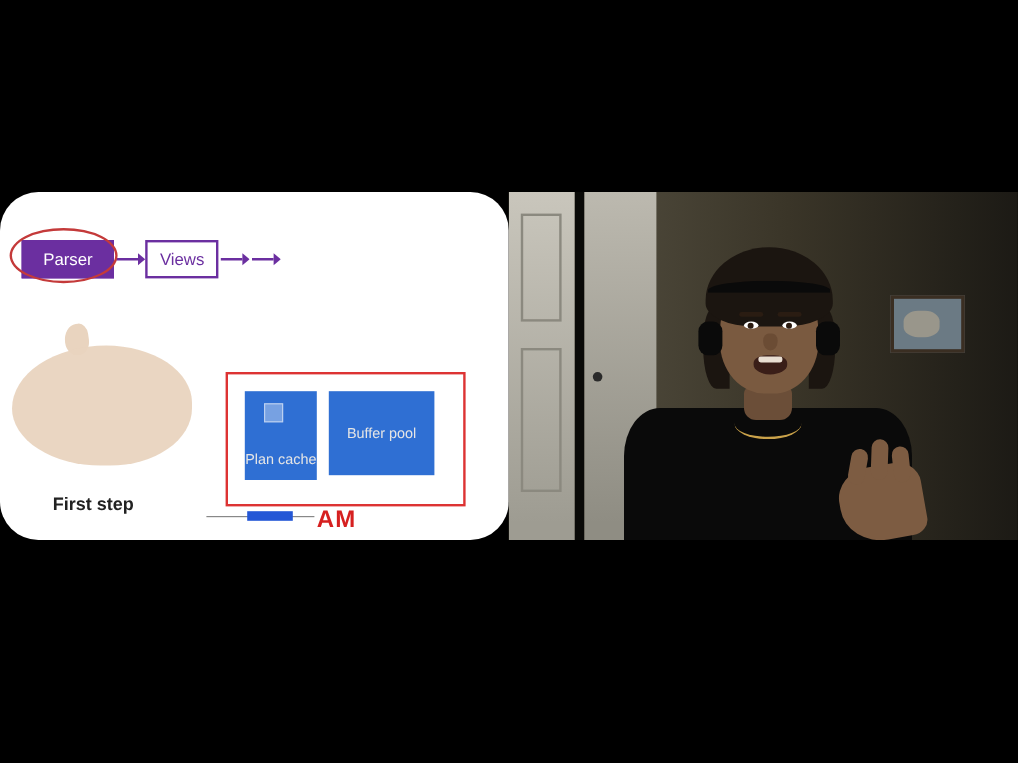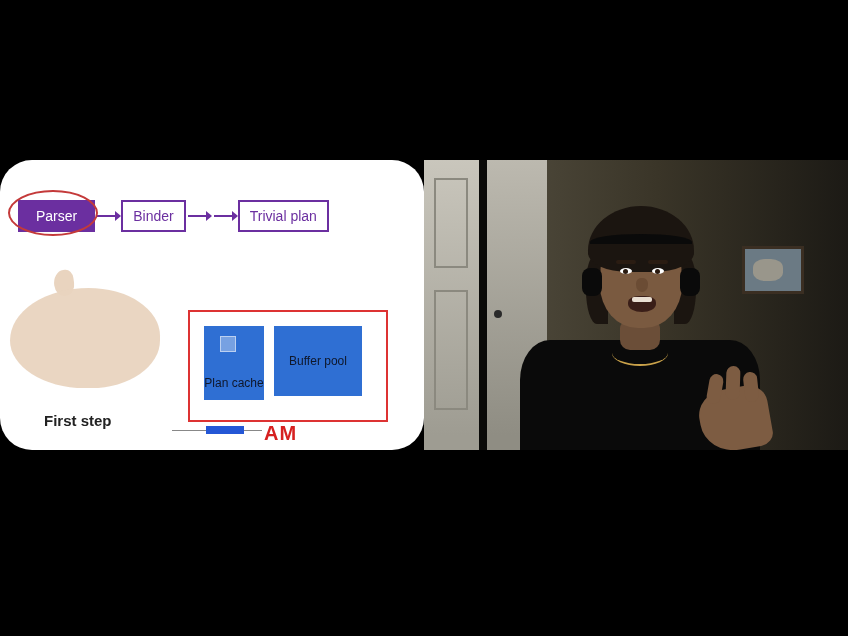--- a/index.html
+++ b/index.html
@@ -20,21 +20,21 @@
     .callout { position: absolute; top: 128px; left: 10px; width: 150px; height: 100px; }
     .callout-blob { position: absolute; inset: 0; background: #e9d4bf; border-radius: 55% 50% 48% 52% / 55% 50% 50% 50%; opacity: 0.95; }
     .callout-tail { position: absolute; top: -18px; left: 44px; width: 20px; height: 26px; background: #e9d4bf; border-radius: 60% 40% 50% 50%; transform: rotate(-8deg); }
     .callout-list { position: absolute; top: 12px; left: 18px; font-size: 9.5px; color: #222; line-height: 1.35; list-style: disc; padding-left: 12px; }
 
     .first-step { position: absolute; top: 252px; left: 44px; font-size: 15px; font-weight: 700; color: #222; }
 
     
     .ram-frame { position: absolute; top: 150px; left: 188px; width: 200px; height: 112px; border: 2px solid #d33; background: #fff; }
     .ram-inner { position: absolute; top: 14px; left: 14px; display: flex; gap: 10px; }
-    .ram-tile { background: #2f6fd3; color: #0f172a; display: flex; align-items: center; justify-content: center; text-align: center; font-size: 12px; }
+    .ram-tile { background: #2f6fd3; color: #e5e5e5; display: flex; align-items: center; justify-content: center; text-align: center; font-size: 12px; }
     .plan-cache { width: 60px; height: 74px; flex-direction: column; position: relative; }
     .plan-cache .sq { position: absolute; top: 10px; left: 16px; width: 16px; height: 16px; background: rgba(255,255,255,0.35); border: 1px solid rgba(255,255,255,0.5); }
     .plan-cache-label { position: absolute; bottom: 10px; width: 100%; text-align: center; }
     .buffer-pool { width: 88px; height: 70px; }
     .ram-caption { position: absolute; top: 262px; left: 264px; font-size: 20px; font-weight: 700; color: #d62020; letter-spacing: 1px; }
     .btm-strip { position: absolute; top: 264px; left: 172px; width: 90px; height: 12px; }
     .btm-strip .blue { position: absolute; left: 34px; top: 2px; width: 38px; height: 8px; background: #2457d6; }
     .btm-strip .line { position: absolute; left: 0; top: 6px; width: 90px; height: 1px; background: #888; }
 
     
@@ -80,30 +80,29 @@
   <div class="content-row">
 
     <div class="slide-panel">
 
       <div class="flow">
         <div class="flow-box parser">Parser</div>
         <svg class="arrow-svg" viewBox="0 0 26 20">
             <line x1="2" y1="10" x2="20" y2="10" stroke="#6b2fa0" stroke-width="2"></line>
             <polygon points="20,5 26,10 20,15" fill="#6b2fa0"></polygon>
           </svg>
-        <div class="flow-box">Binder</div>
+        <div class="flow-box">Views</div>
         <svg class="arrow-svg" viewBox="0 0 26 20">
             <line x1="2" y1="10" x2="20" y2="10" stroke="#6b2fa0" stroke-width="2"></line>
             <polygon points="20,5 26,10 20,15" fill="#6b2fa0"></polygon>
           </svg>
         <svg class="arrow-svg" viewBox="0 0 26 20">
             <line x1="2" y1="10" x2="20" y2="10" stroke="#6b2fa0" stroke-width="2"></line>
             <polygon points="20,5 26,10 20,15" fill="#6b2fa0"></polygon>
           </svg>
-        <div class="flow-box">Trivial plan</div>
       </div>
 
       <div class="parser-circle"></div>
 
       <div class="callout">
         <div class="callout-tail"></div>
         <div class="callout-blob"></div>
       </div>
 
       <div class="first-step">First step</div>

